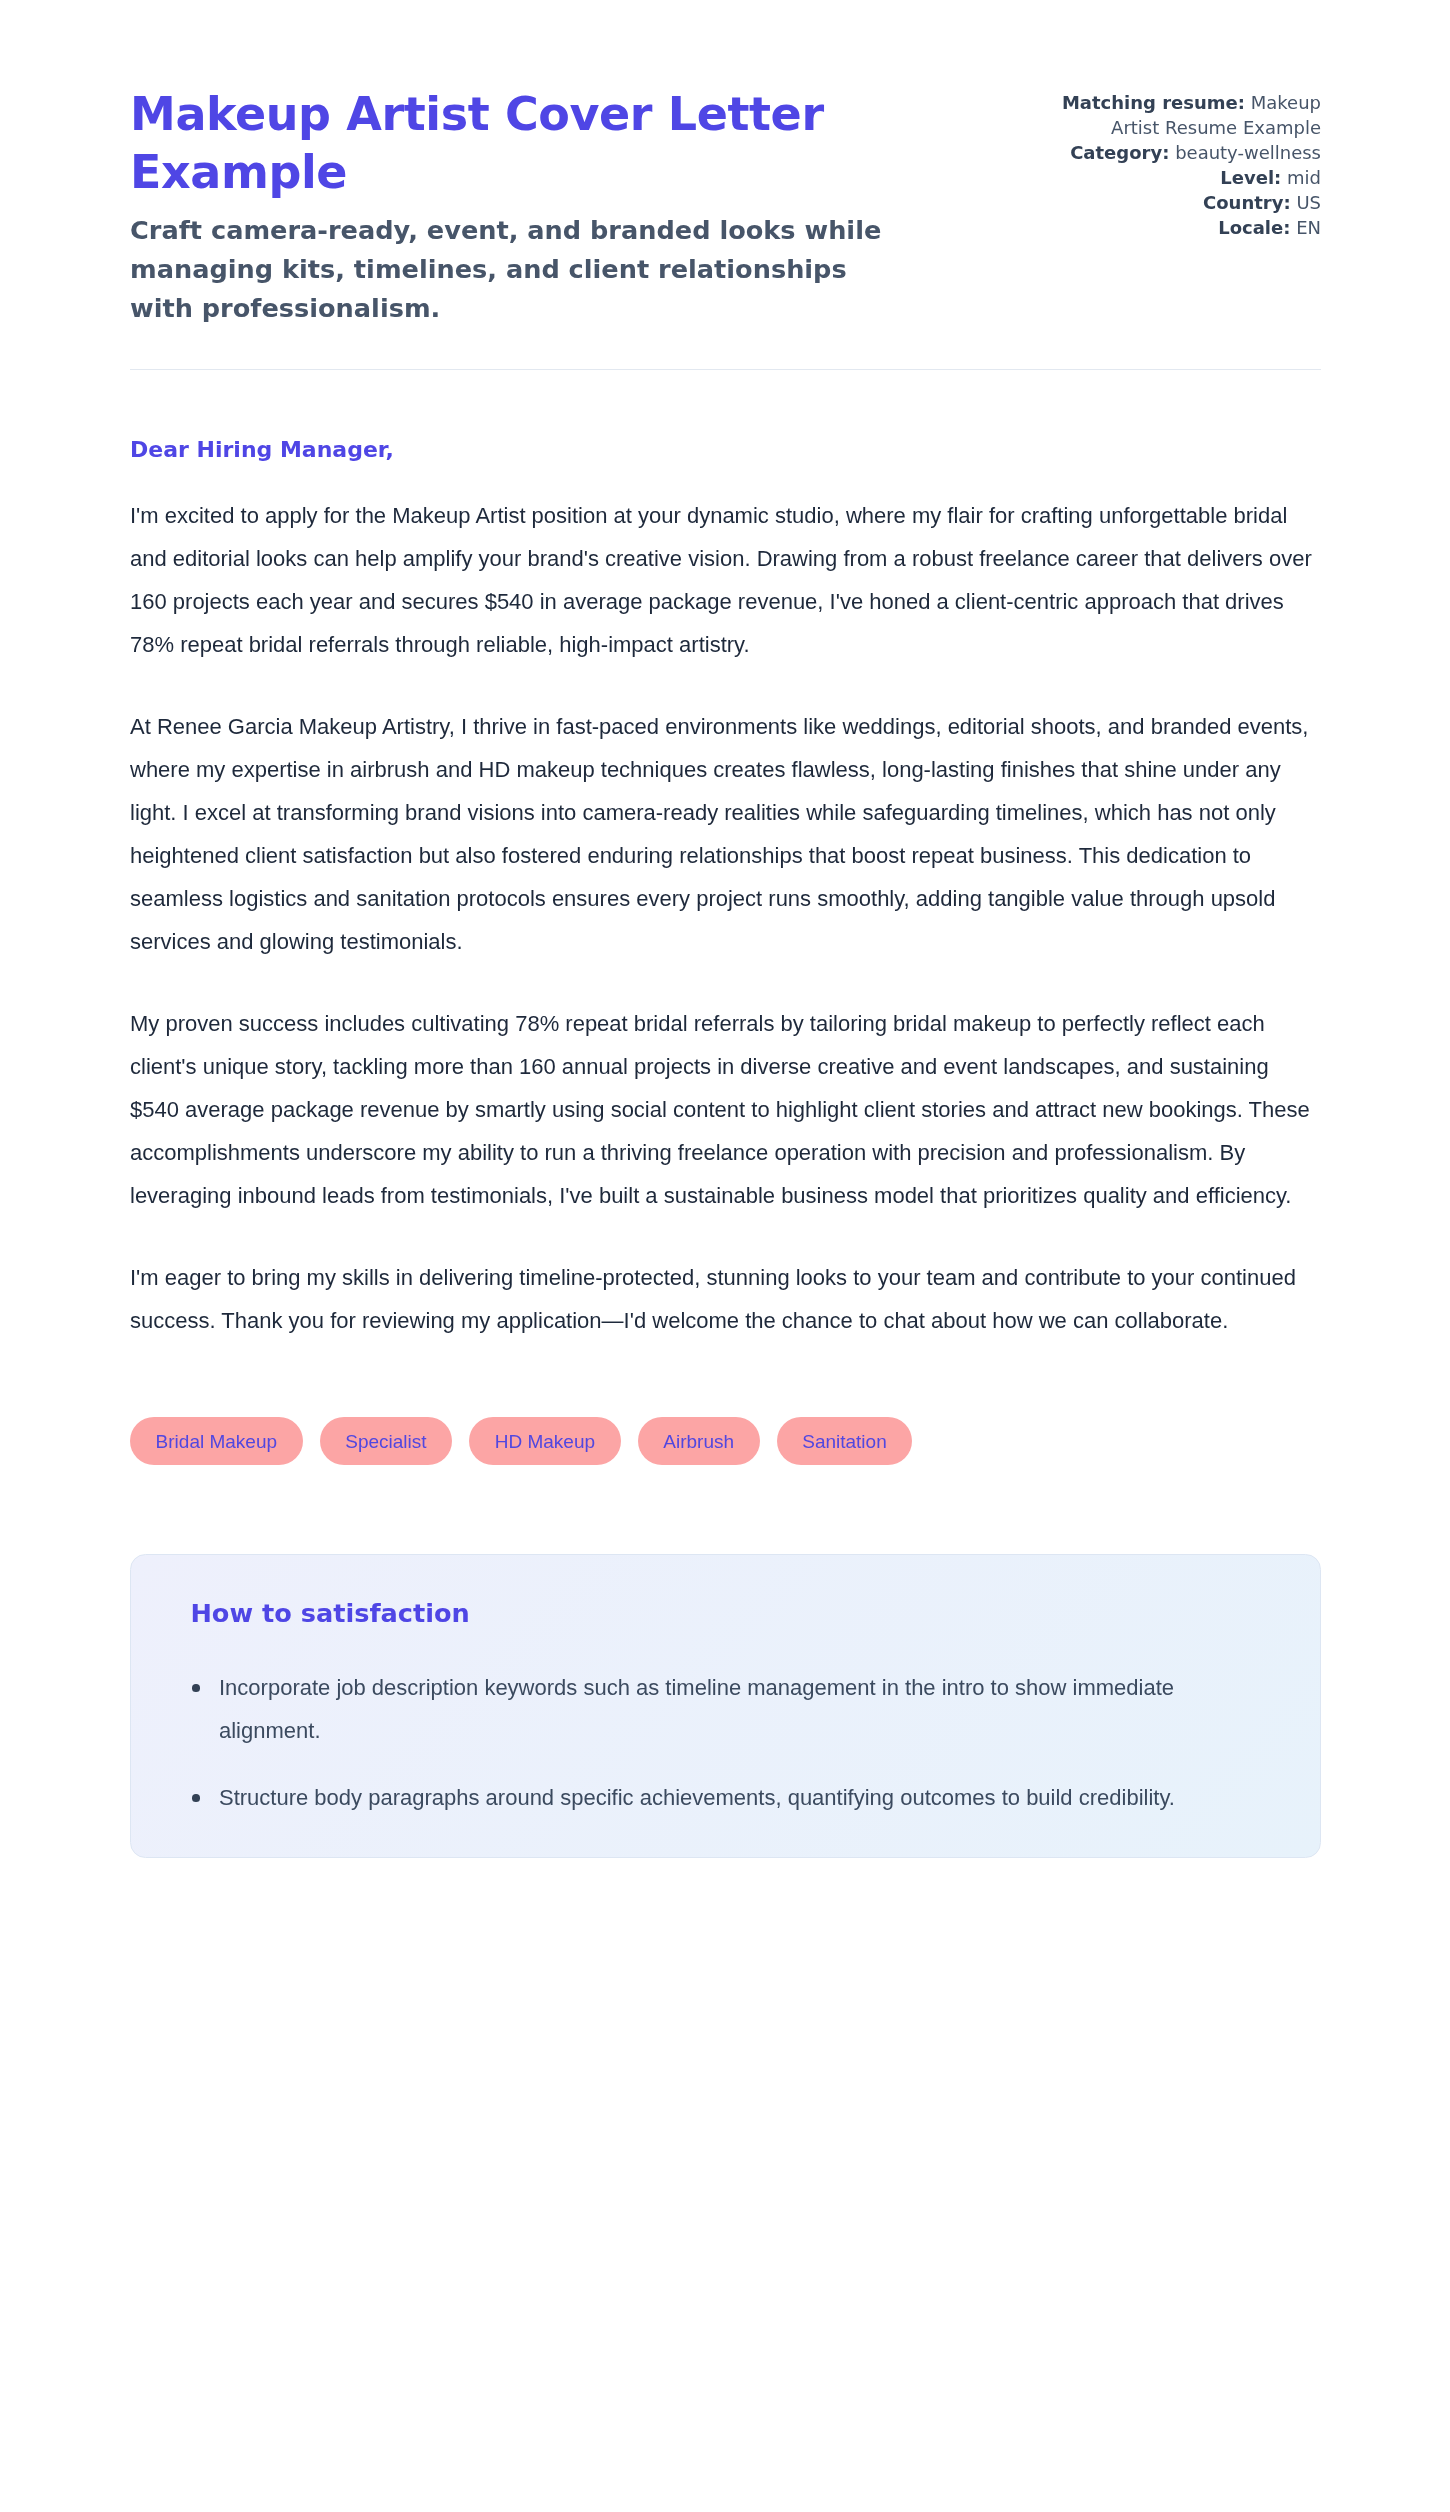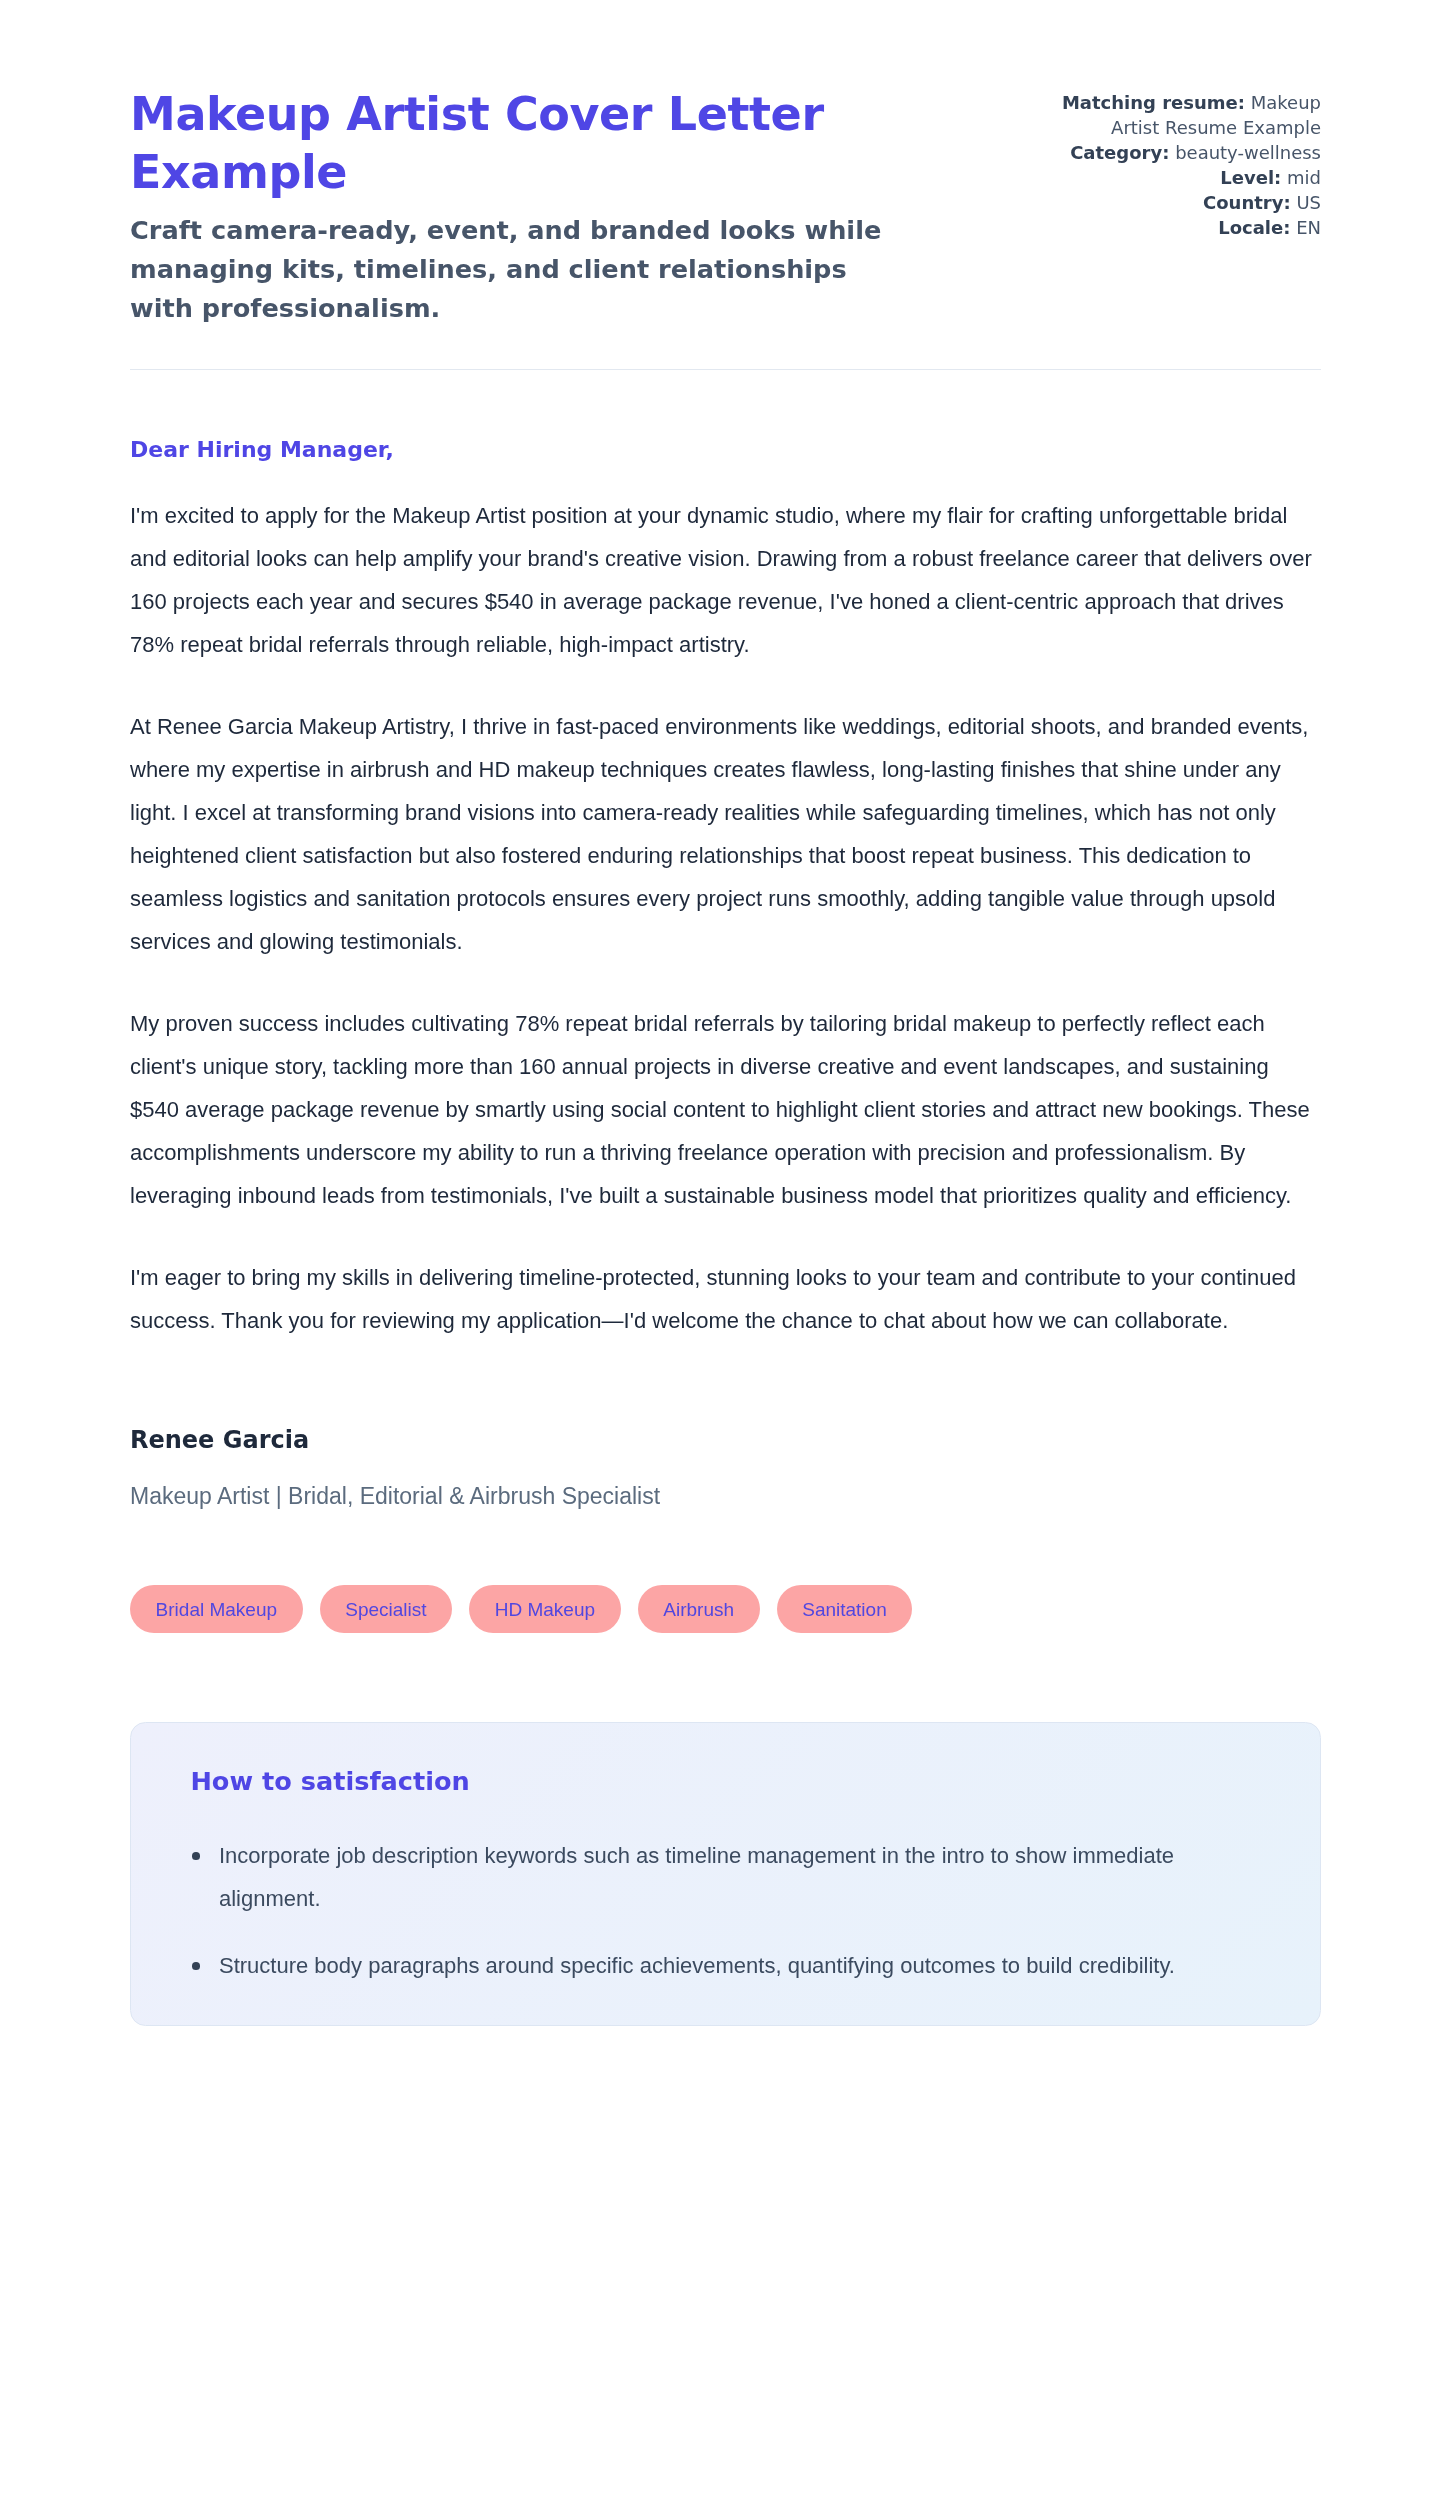--- a/index.html
+++ b/index.html
@@ -177,24 +177,20 @@
 
   <hr class="divider">
 
   <div class="letter">
     <p class="greeting">Dear Hiring Manager,</p>
     <p class="paragraph">I'm excited to apply for the Makeup Artist position at your dynamic studio, where my flair for crafting unforgettable bridal and editorial looks can help amplify your brand's creative vision. Drawing from a robust freelance career that delivers over 160 projects each year and secures $540 in average package revenue, I've honed a client-centric approach that drives 78% repeat bridal referrals through reliable, high-impact artistry.</p>
     <p class="paragraph">At Renee Garcia Makeup Artistry, I thrive in fast-paced environments like weddings, editorial shoots, and branded events, where my expertise in airbrush and HD makeup techniques creates flawless, long-lasting finishes that shine under any light. I excel at transforming brand visions into camera-ready realities while safeguarding timelines, which has not only heightened client satisfaction but also fostered enduring relationships that boost repeat business. This dedication to seamless logistics and sanitation protocols ensures every project runs smoothly, adding tangible value through upsold services and glowing testimonials.</p>
     <p class="paragraph">My proven success includes cultivating 78% repeat bridal referrals by tailoring bridal makeup to perfectly reflect each client's unique story, tackling more than 160 annual projects in diverse creative and event landscapes, and sustaining $540 average package revenue by smartly using social content to highlight client stories and attract new bookings. These accomplishments underscore my ability to run a thriving freelance operation with precision and professionalism. By leveraging inbound leads from testimonials, I've built a sustainable business model that prioritizes quality and efficiency.</p>
     <p class="paragraph">I'm eager to bring my skills in delivering timeline-protected, stunning looks to your team and contribute to your continued success. Thank you for reviewing my application—I'd welcome the chance to chat about how we can collaborate.</p>
 
-    <div class="signature">
-      <p class="signature-name">Renee Garcia</p>
-      <p class="signature-role">Makeup Artist | Bridal, Editorial &amp; Airbrush Specialist</p>
-    </div>
   </div>
 
   <div class="tags">
     <span class="tag">Bridal Makeup</span>
     <span class="tag">Specialist</span>
     <span class="tag">HD Makeup</span>
     <span class="tag">Airbrush</span>
     <span class="tag">Sanitation</span>
   </div>
 

